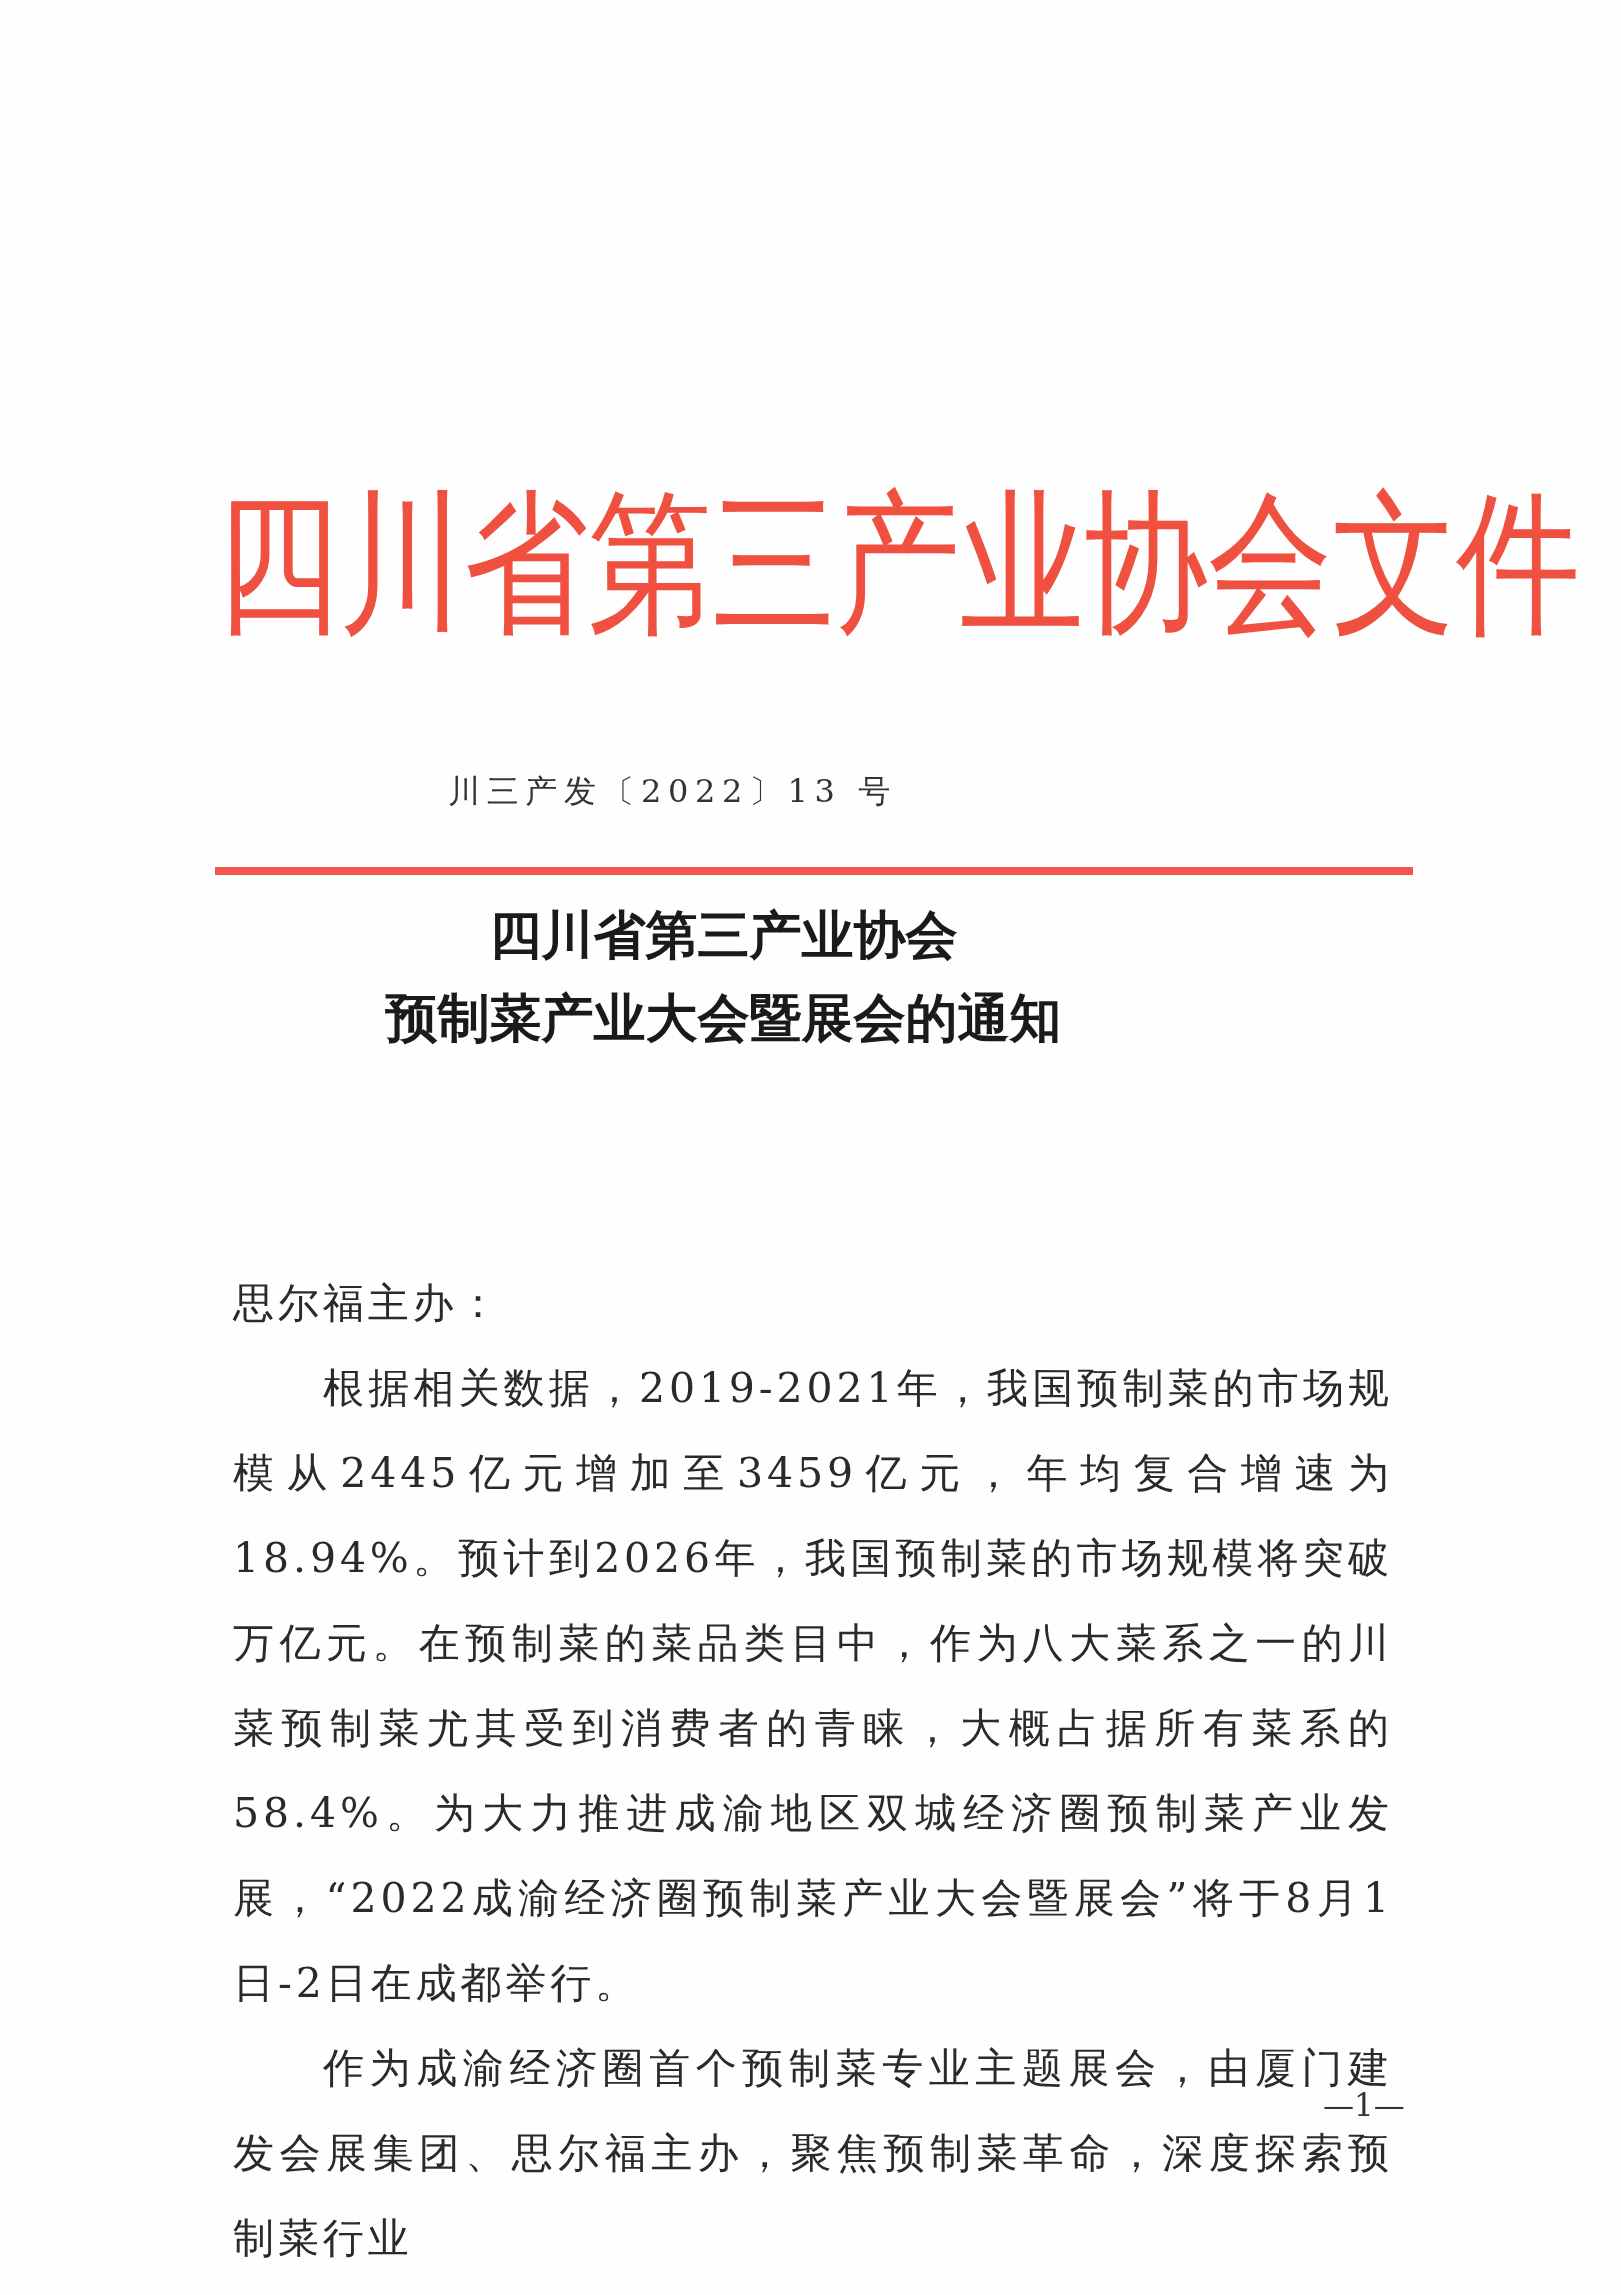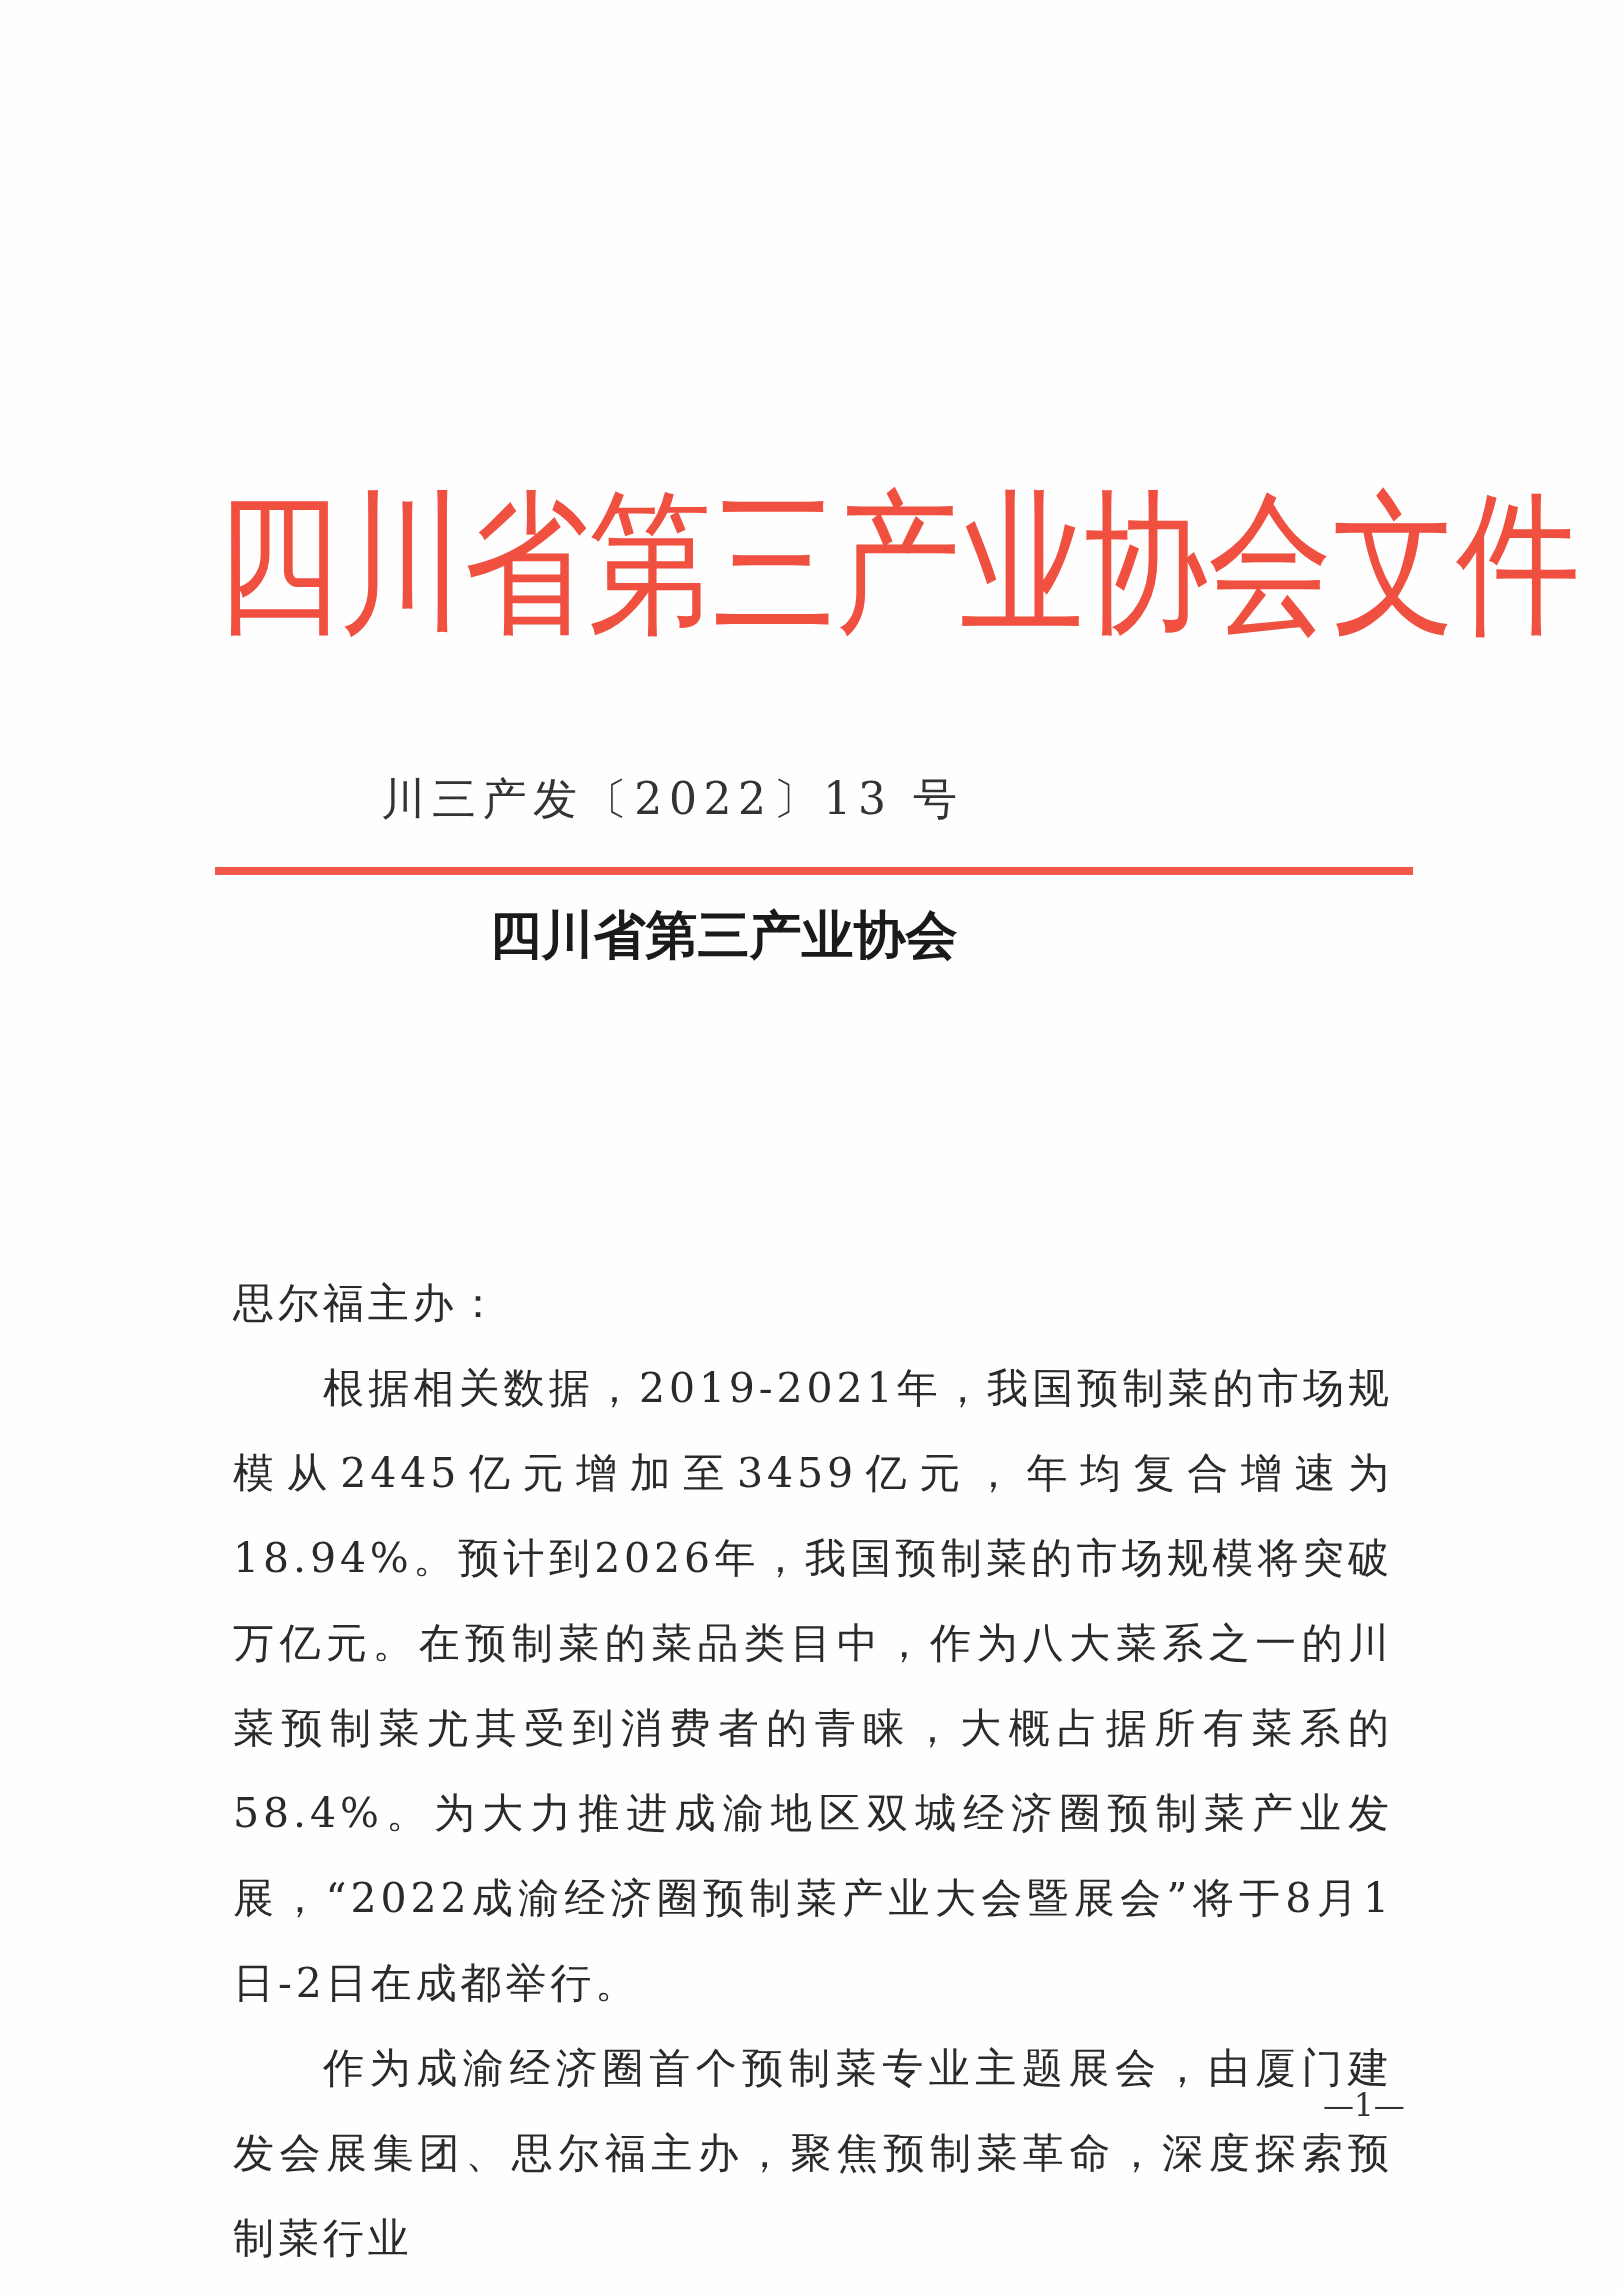--- a/index.html
+++ b/index.html
@@ -11,21 +11,21 @@
     display: flex; justify-content: space-between; align-items: center;
     color: #f0503f;
     font-family: "DejaVu Serif", "Liberation Serif", serif;
     font-size: 124px; line-height: 157px;
   }
   .doc-header span { display: inline-block; transform: scaleY(1.25); transform-origin: center; }
 
   .doc-number {
     position: absolute; left: 0; top: 770px; width: 1345px; text-align: center;
     font-family: "DejaVu Serif", "Liberation Serif", serif;
-    font-size: 44px; color: #333333; letter-spacing: 6.6px;
+    font-size: 32px; color: #333333; letter-spacing: 6.6px;
   }
 
   .red-rule {
     position: absolute; left: 215px; top: 867px; width: 1198px; height: 7.9px;
     background: #f2564a;
   }
 
   .title-block {
     position: absolute; left: 0; top: 894px; width: 1447px; text-align: center;
     font-family: "DejaVu Sans", "Liberation Sans", sans-serif;
@@ -67,20 +67,21 @@
     <span>文</span>
     <span>件</span>
   </div>
 
   <div class="doc-number">川三产发〔2022〕13 号</div>
 
   <div class="red-rule"></div>
 
   <div class="title-block">
     <div>四川省第三产业协会</div>
+    <div>预制菜产业大会暨展会的通知</div>
   </div>
 
   <div class="body-text">
     <p class="salutation">思尔福主办：</p>
     <p class="indent">根据相关数据，2019-2021年，我国预制菜的市场规模从2445亿元增加至3459亿元，年均复合增速为18.94%。预计到2026年，我国预制菜的市场规模将突破万亿元。在预制菜的菜品类目中，作为八大菜系之一的川菜预制菜尤其受到消费者的青睐，大概占据所有菜系的58.4%。为大力推进成渝地区双城经济圈预制菜产业发展，“2022成渝经济圈预制菜产业大会暨展会”将于8月1日-2日在成都举行。</p>
     <p class="indent">作为成渝经济圈首个预制菜专业主题展会，由厦门建发会展集团、思尔福主办，聚焦预制菜革命，深度探索预制菜行业</p>
   </div>
 
   <div class="page-number">—1—</div>
 

